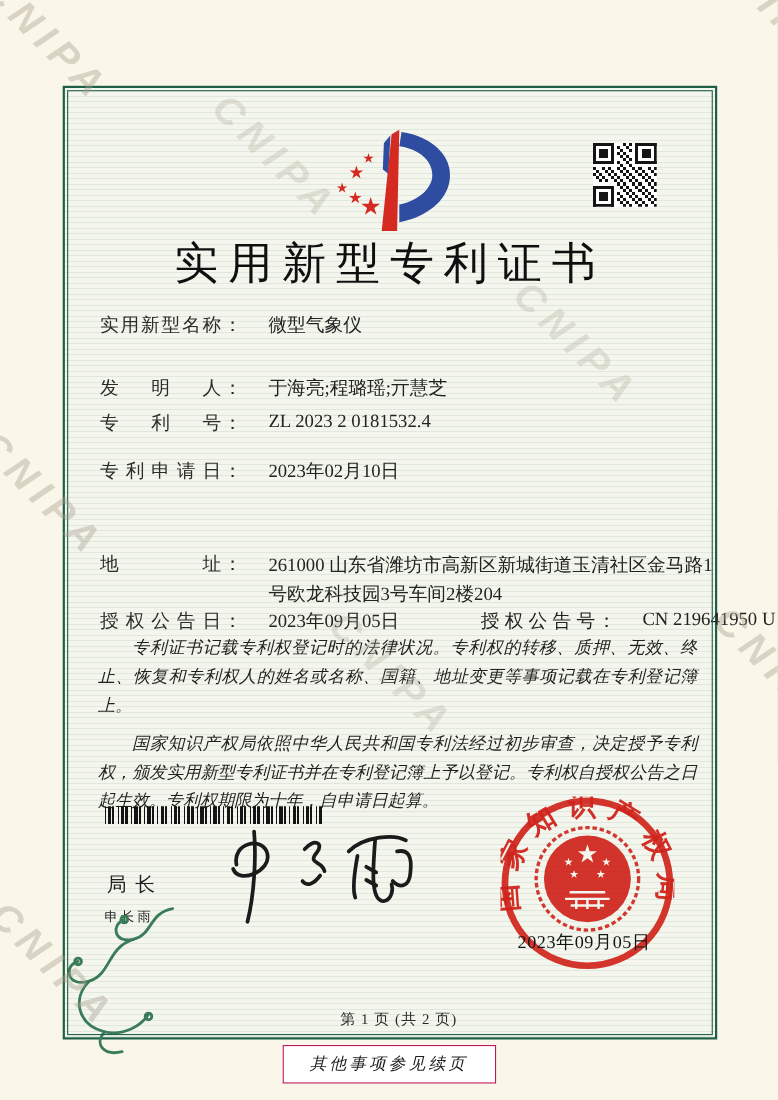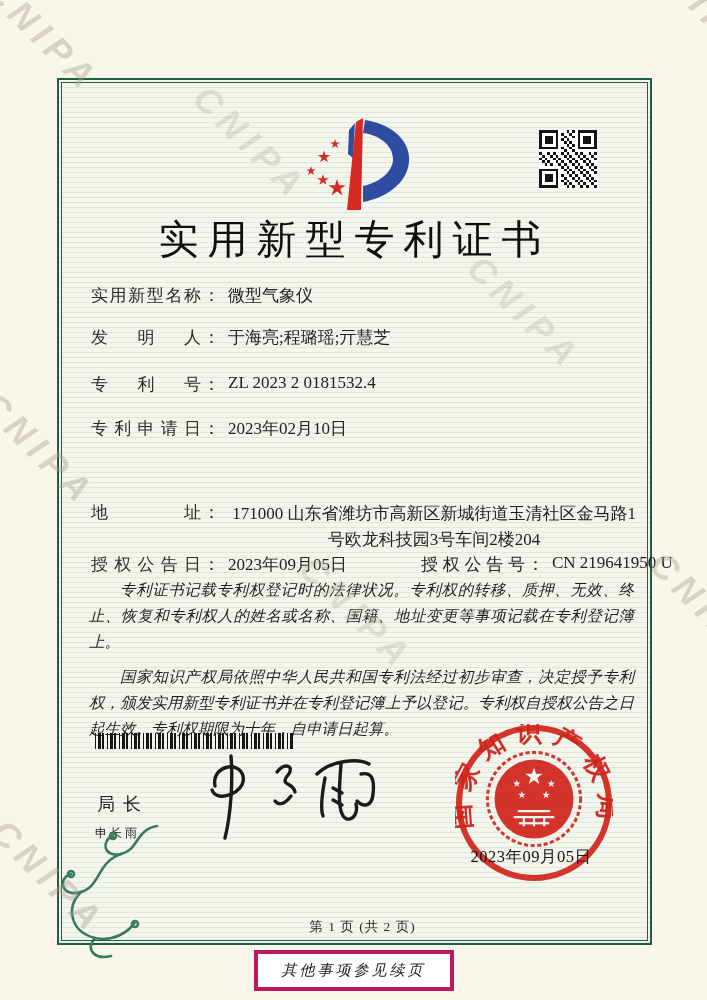--- a/index.html
+++ b/index.html
@@ -38,21 +38,21 @@
   .title {
     position:absolute; left:0; right:0; top:132px; text-align:center;
     font-size:40px; font-weight:normal; letter-spacing:9px; color:#0f0f0f;
   }
   .row { position:absolute; left:32px; right:14px; font-size:17px; color:#222; white-space:nowrap; }
   .flabel {
     display:inline-block; width:110px; text-align:justify; text-align-last:justify;
     vertical-align:top; color:#2b2b28;
   }
   .colon { margin:0 2px 0 2px; }
-  .fvalue { margin-left:6px; vertical-align:top;text-align:center; }
+  .fvalue { margin-left:22px; vertical-align:top; }
   .addr { display:inline-block; width:412px; white-space:normal; line-height:26px; }
   .flabel2 { display:inline-block; width:104px; margin-left:74px; text-align:justify; text-align-last:justify; }
   .paras {
     position:absolute; left:30px; right:16px; top:497px;
     font-size:15.5px; line-height:26px; font-style:italic; color:#1f1f1c; text-align:justify;
   }
   .paras p { text-indent:2em; margin-bottom:9px; }
   .barcode { position:absolute; left:36px; top:653px; width:198px; height:16px; }
   .signer-title {
     position:absolute; left:38px; top:712px; font-size:18px; letter-spacing:8px;
@@ -69,21 +69,21 @@
     position:absolute; left:0; right:6px; top:122px; text-align:center;
     font-size:16.5px; color:#151515; letter-spacing:0.5px;
   }
   .page-indicator {
     position:absolute; left:0; right:0; top:838px; text-align:center;
     font-size:13.5px; color:#2a2a27; letter-spacing:1px;padding-left:16px;
   }
   .flourish { position:absolute; left:-20px; top:740px; width:150px; height:140px; pointer-events:none; }
   .footer-note {
     position:absolute; left:50%; transform:translateX(-50%); top:950px; z-index:4;
-    background:#ffffff; border:4px solid #be185d; padding:7px 24px;
+    background:#ffffff; border:1px solid #be185d; padding:7px 24px;
     font-size:15px; font-style:italic; letter-spacing:3px; color:#1d1d1a;
   }
 </style>
 </head>
 <body>
 
 <div class="page">
 
   <div class="cert">
 
@@ -221,31 +221,31 @@
         <rect x="0" y="14" width="1" height="7" fill="#141414"></rect>
         <rect x="6" y="14" width="1" height="7" fill="#141414"></rect>
         <rect x="2" y="16" width="3" height="3" fill="#141414"></rect>
       </svg>
 
     <div class="title">实用新型专利证书</div>
 
     <div class="row" style="top:204px">
       <span class="flabel">实用新型名称</span><span class="colon">：</span><span class="fvalue">微型气象仪</span>
     </div>
-    <div class="row" style="top:246px">
+    <div class="row" style="top:261px">
       <span class="flabel">发明人</span><span class="colon">：</span><span class="fvalue">于海亮;程璐瑶;亓慧芝</span>
     </div>
     <div class="row" style="top:293px">
       <span class="flabel">专利号</span><span class="colon">：</span><span class="fvalue">ZL 2023 2 0181532.4</span>
     </div>
     <div class="row" style="top:337px">
       <span class="flabel">专利申请日</span><span class="colon">：</span><span class="fvalue">2023年02月10日</span>
     </div>
     <div class="row" style="top:421px">
-      <span class="flabel">地址</span><span class="colon">：</span><span class="fvalue addr">171000 山东省潍坊市高新区新城街道玉清社区金马路1号欧龙科技园3号车间2楼204</span>
+      <span class="flabel">地址</span><span class="colon">：</span><span class="fvalue addr">261000 山东省潍坊市高新区新城街道玉清社区金马路1号欧龙科技园3号车间2楼204</span>
     </div>
     <div class="row" style="top:473px">
       <span class="flabel">授权公告日</span><span class="colon">：</span><span class="fvalue">2023年09月05日</span><span class="flabel2">授权公告号</span><span class="colon">：</span><span class="fvalue">CN 219641950 U</span>
     </div>
 
     <div class="paras">
       <p>专利证书记载专利权登记时的法律状况。专利权的转移、质押、无效、终止、恢复和专利权人的姓名或名称、国籍、地址变更等事项记载在专利登记簿上。</p>
       <p>国家知识产权局依照中华人民共和国专利法经过初步审查，决定授予专利权，颁发实用新型专利证书并在专利登记簿上予以登记。专利权自授权公告之日起生效。专利权期限为十年，自申请日起算。</p>
     </div>
 

